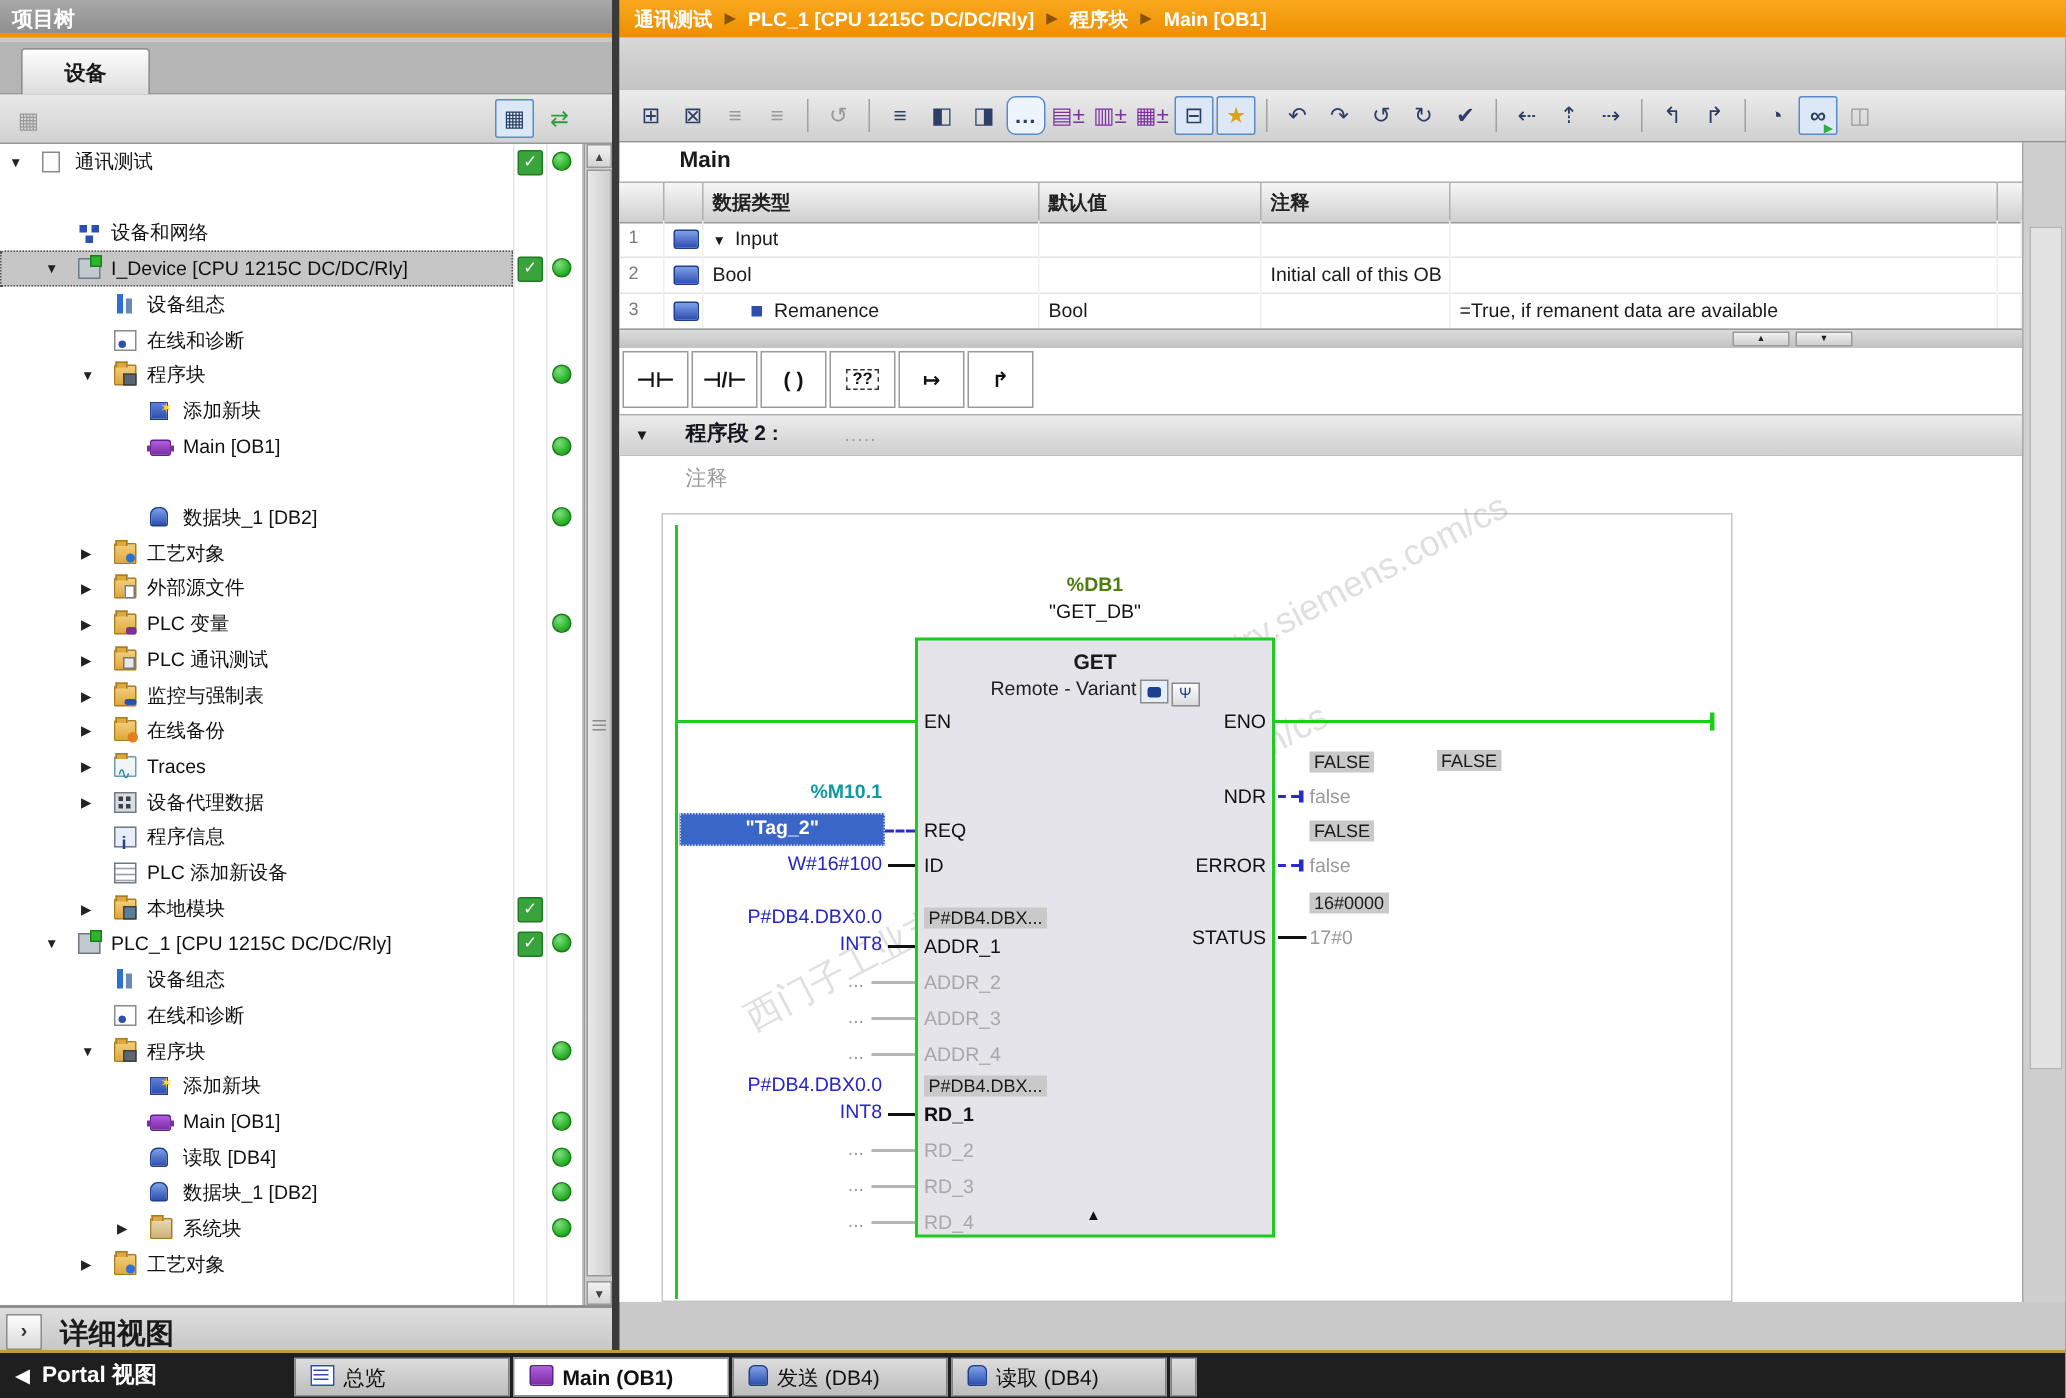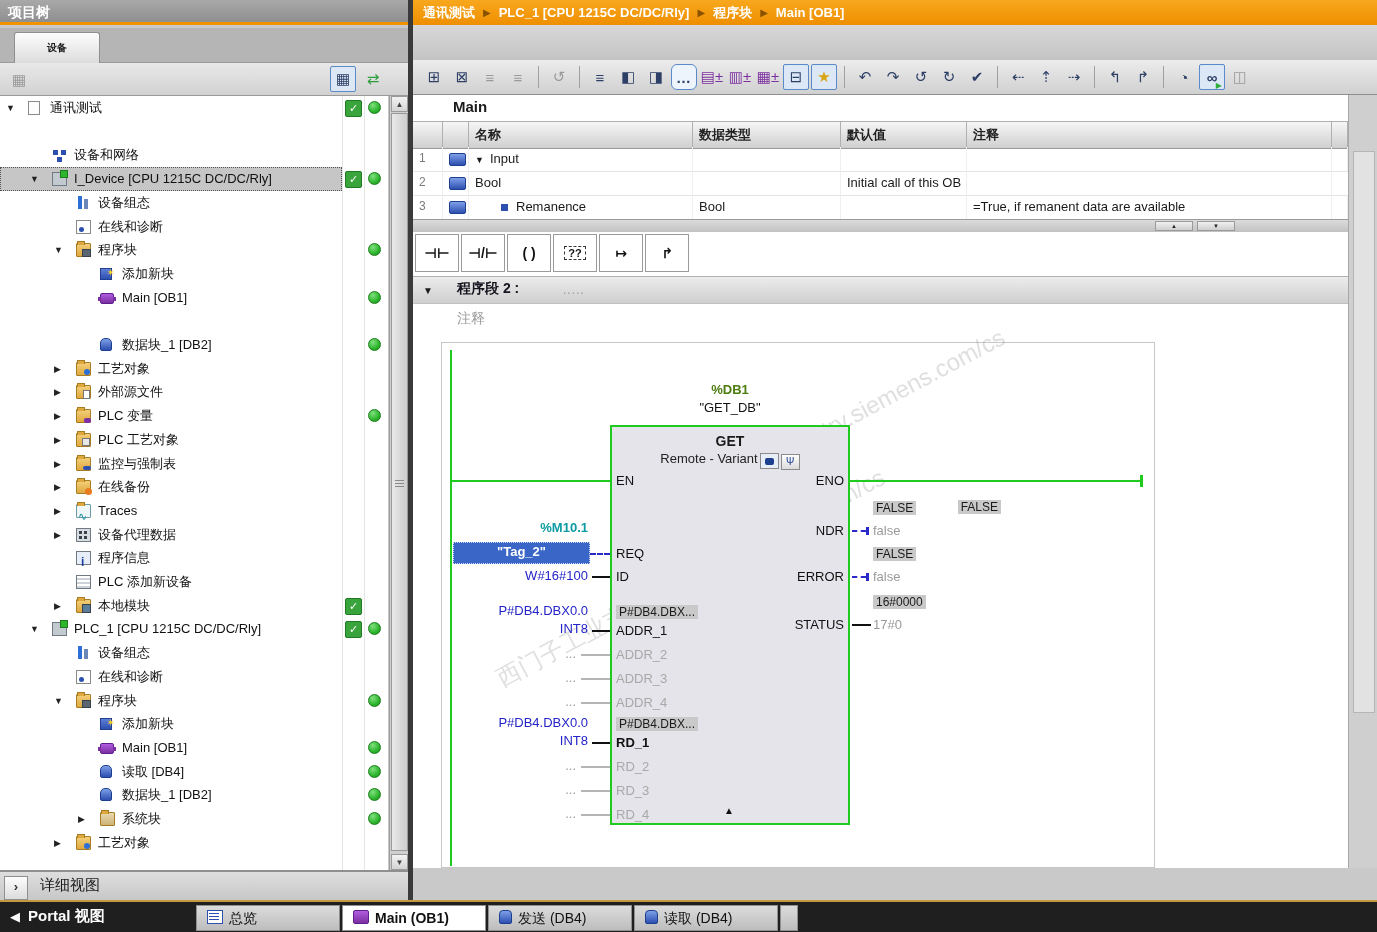--- a/index.html
+++ b/index.html
@@ -5,21 +5,21 @@
   html,body{margin:0;padding:0;background:#8a8a8a;}
   #app{position:relative;width:1377px;height:932px;background:#c9c9c9;overflow:hidden;
        font-family:"Liberation Sans","DejaVu Sans",sans-serif;font-size:13px;color:#1a1a1a;}
   
   .lp{position:absolute;left:0;top:0;width:408px;height:900px;background:#c9c9c9;}
   .lp-head{position:absolute;left:0;top:0;width:472px;height:25px;background:linear-gradient(#a8a8a8,#8f8f8f);
            border-bottom:3px solid #f39200;color:#fff;font-weight:bold;font-size:14px;line-height:25px;padding-left:8px;box-sizing:border-box;}
   .lp-head-icons{position:absolute;right:6px;top:0;height:25px;display:flex;align-items:center;gap:10px;color:#fff;font-size:13px;}
   .lp-tabs{position:absolute;left:0;top:28px;width:408px;height:34px;background:#b5b5b5;border-bottom:1px solid #9a9a9a;}
   .tab-active{position:absolute;left:14px;top:4px;width:84px;height:30px;background:linear-gradient(#fdfdfd,#dcdcdc);
-              border:1px solid #8f8f8f;border-bottom:none;border-radius:3px 3px 0 0;text-align:center;font-weight:bold;font-size:10px;line-height:30px;}
+              border:1px solid #8f8f8f;border-bottom:none;border-radius:3px 3px 0 0;text-align:center;font-weight:bold;font-size:14px;line-height:30px;}
   .lp-tools{position:absolute;left:0;top:63px;width:408px;height:32px;background:linear-gradient(#e8e8e8,#d2d2d2);border-bottom:1px solid #9a9a9a;}
   .lp-tools .lt-left{position:absolute;left:6px;top:4px;}
   .lp-tools .lt-right{position:absolute;right:22px;top:3px;display:flex;gap:4px;}
   .tbtn{width:26px;height:26px;display:flex;align-items:center;justify-content:center;font-size:15px;color:#2d3f66;border:1px solid transparent;box-sizing:border-box;background:transparent;}
   .tbtn.active{border:1px solid #5a8ac8;background:#dce8f6;border-radius:2px;}
   .tbtn.dim{color:#9a9a9a;}
   .tbtn.purple{color:#7b2fa0;}
   .tbtn.gold{color:#d9a514;}
   .tbtn.green{color:#2f9e3f;}
   
@@ -67,21 +67,21 @@
   .ti[data-icon="ob"]::before{content:"";position:absolute;left:-3px;top:3px;width:3px;height:4px;background:#7b2fa0;}
   .ti[data-icon="ob"]::after{content:"";position:absolute;right:-3px;top:3px;width:3px;height:4px;background:#7b2fa0;}
   .ti[data-icon="db"]{width:12px;height:13px;background:linear-gradient(#7fa0e8,#2d4fb0);border:1px solid #1d3f90;border-radius:5px 5px 2px 2px;}
   
   .lp-sb{position:absolute;left:389px;top:96px;width:19px;height:774px;background:#cfcfcf;border-left:1px solid #9a9a9a;}
   .sb-btn{position:absolute;left:1px;width:17px;height:16px;background:linear-gradient(#f2f2f2,#d4d4d4);border:1px solid #9a9a9a;box-sizing:border-box;font-size:8px;text-align:center;line-height:15px;color:#444;}
   .sb-thumb{position:absolute;left:1px;width:17px;background:linear-gradient(90deg,#e8e8e8,#cdcdcd);border:1px solid #9a9a9a;box-sizing:border-box;}
   .sb-grip{position:absolute;left:3px;width:9px;height:1px;background:#8a8a8a;box-shadow:0 3px 0 #8a8a8a,0 6px 0 #8a8a8a;}
   .details-bar{position:absolute;left:0;top:870px;width:408px;height:30px;background:linear-gradient(#dedede,#c6c6c6);border-top:2px solid #8f8f8f;}
   .db-btn{position:absolute;left:4px;top:4px;width:22px;height:22px;background:linear-gradient(#fdfdfd,#dcdcdc);border:1px solid #8f8f8f;text-align:center;line-height:20px;font-weight:bold;color:#333;}
-  .db-label{position:absolute;left:40px;top:4px;font-weight:normal;font-size:15px;}
+  .db-label{position:absolute;left:40px;top:4px;font-weight:bold;font-size:19px;}
   #divider{position:absolute;left:408px;top:0;width:5px;height:900px;background:#3a3a3a;}
   
   #breadcrumb{position:absolute;left:413px;top:0;width:964px;height:25px;background:linear-gradient(#f8a81e,#ef8e00);color:#fff;font-weight:bold;font-size:13px;display:flex;align-items:center;padding-left:10px;box-sizing:border-box;}
   .bc-sep{color:#8a5200;font-size:10px;margin:0 8px;}
   .gap-strip{position:absolute;left:413px;top:25px;width:964px;height:35px;background:linear-gradient(#d8d8d8,#c4c4c4);border-bottom:1px solid #a8a8a8;}
   
   #main-toolbar{position:absolute;left:413px;top:60px;width:964px;height:35px;background:linear-gradient(#ececec,#d0d0d0);border-bottom:1px solid #8f8f8f;display:flex;align-items:center;padding-left:8px;box-sizing:border-box;gap:2px;}
   .mt-sep{width:1px;height:22px;background:#a0a0a0;margin:0 5px;}
   .tbtn.bubble{border:1px solid #5a8ac8;border-radius:6px;background:#eef4fc;font-weight:bold;letter-spacing:1px;}
   .tbtn.glasses{position:relative;font-weight:bold;}
@@ -240,21 +240,21 @@
         </div>
         <div class="trow" style="top: 308.1px;">
           <span class="tarrow" style="left: 54px;">▶</span>
           <span class="ti" data-icon="folder-tags" style="left: 76px;"></span>
           <span class="tlabel" style="left: 98px;">PLC 变量</span>
           <span class="tdot"></span>
         </div>
         <div class="trow" style="top: 331.8px;">
           <span class="tarrow" style="left: 54px;">▶</span>
           <span class="ti" data-icon="folder-types" style="left: 76px;"></span>
-          <span class="tlabel" style="left: 98px;">PLC 工艺对象</span>
+          <span class="tlabel" style="left: 98px;">PLC 通讯测试</span>
         </div>
         <div class="trow" style="top: 355.5px;">
           <span class="tarrow" style="left: 54px;">▶</span>
           <span class="ti" data-icon="folder-watch" style="left: 76px;"></span>
           <span class="tlabel" style="left: 98px;">监控与强制表</span>
         </div>
         <div class="trow" style="top: 379.2px;">
           <span class="tarrow" style="left: 54px;">▶</span>
           <span class="ti" data-icon="folder-backup" style="left: 76px;"></span>
           <span class="tlabel" style="left: 98px;">在线备份</span>
@@ -395,21 +395,20 @@
       <div class="tbtn">◔</div>
       <div class="tbtn glasses active">∞</div>
       <div class="tbtn dim">◫</div>
     </div>
 
   <div id="table-area">
     <div class="tbl-title">Main</div>
     <div class="tbl-head" id="tbl-head">
         <div></div>
         <div></div>
-        <div>名称</div>
         <div>数据类型</div>
         <div>默认值</div>
         <div>注释</div>
         <div></div>
       </div>
     <div id="tbl-rows">
         <div class="tbl-row" style="top: 52px;">
           <div class="rnum">1</div>
           <div><span class="io-chip"></span></div>
           <div style="padding-left: 6px;"><span class="row-arrow">▼</span><span>Input</span></div>

